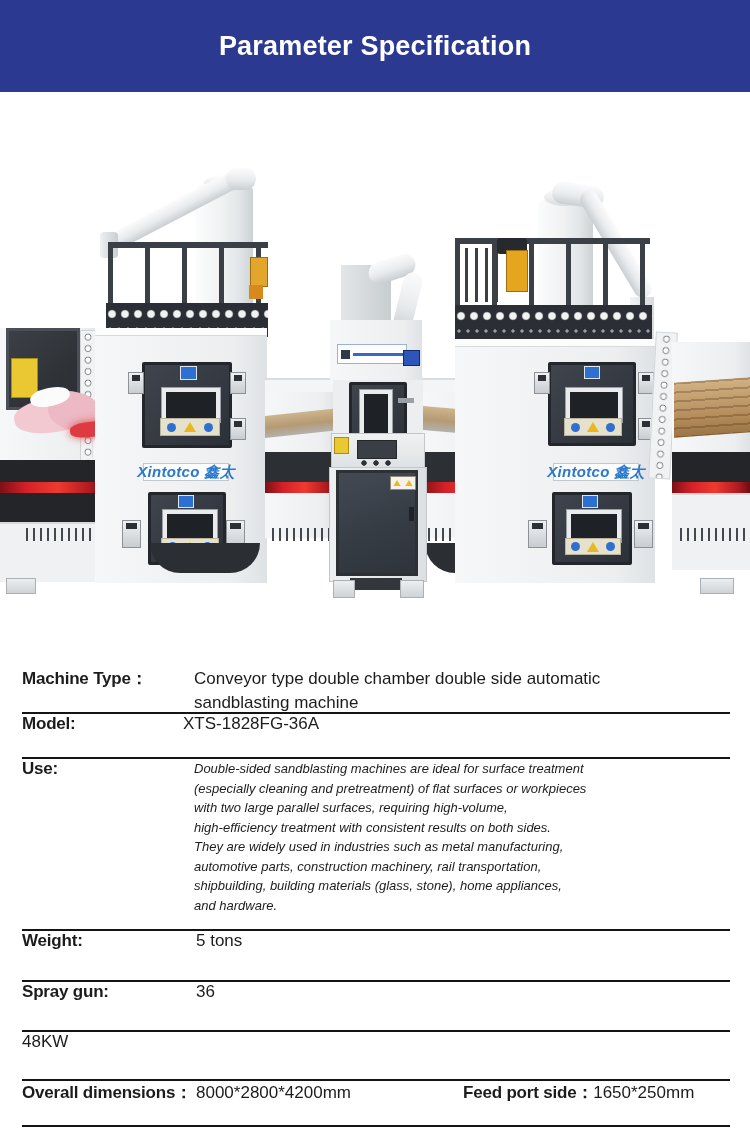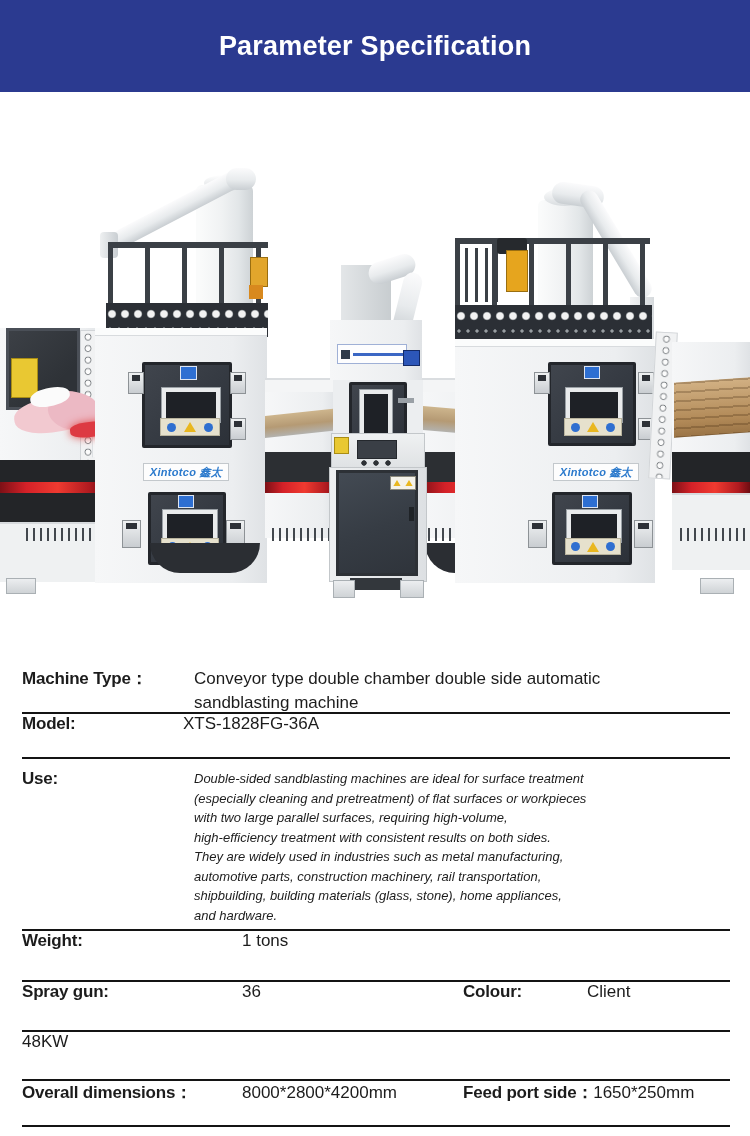--- a/index.html
+++ b/index.html
@@ -31,21 +31,21 @@
   .door{background:linear-gradient(135deg,#40454d,#343941 60%,#2c3138);border:3px solid #23262b;box-sizing:border-box;border-radius:2px;}
   .win{background:#1e2126;border:4px solid #e9ebec;box-shadow:0 0 0 1px #9aa0a5;}
   .chip{background:#2e6fd2;border:1px solid #dde5f2;}
   .stickers{background:#e6e1cd;border:1px solid #b9b49e;display:flex;align-items:center;justify-content:space-around;padding:0 2px;}
   .dotb{width:9px;height:9px;border-radius:50%;background:#2f6fd0;}
   .tri{width:0;height:0;border-left:6px solid rgba(0,0,0,0);border-right:6px solid rgba(0,0,0,0);border-bottom:10px solid #e9b71f;}
   .hinge{background:linear-gradient(180deg,#eff1f2,#c9cdd1);border:1px solid #8d9296;}
   .hinge:before{content:"";display:block;width:60%;height:6px;margin:2px auto 0;background:#2d3137;}
 
   .logo-plate{background:#fdfdfd;border:1px solid #c3c8cc;display:flex;align-items:center;justify-content:center;}
-  .logo-text{color:#2a79cc;font-size:11px;font-weight:bold;font-style:italic;letter-spacing:.3px;white-space:nowrap;}
+  .logo-text{color:#2a79cc;font-size:15px;font-weight:bold;font-style:italic;letter-spacing:.3px;white-space:nowrap;}
 
   .vents{background:repeating-linear-gradient(90deg,#43484e 0 2px,rgba(0,0,0,0) 2px 7px);}
   .boltstrip{background-color:#f1f2f3;border:1px solid #d2d5d8;
     background-image:radial-gradient(circle at 50% 6px,#fcfcfc 2.2px,#6b7074 3px,rgba(0,0,0,0) 3.8px);
     background-size:100% 11.5px;background-repeat:repeat-y;}
   .dotstrip{background-color:#eef0f1;background-image:radial-gradient(circle at 50% 5px,#5a5f63 1.4px,rgba(0,0,0,0) 2px);
     background-size:100% 10px;background-repeat:repeat-y;}
 
   .darkband{background:#232528;}
   .redstripe{background:linear-gradient(90deg,#7c1016,#d42128 25%,#ef3a30 55%,#b01b20 85%,#6d0d12);filter:blur(.4px);}
@@ -65,21 +65,21 @@
   
   .spec{width:708px;margin:0 20px 0 22px;}
   .row{box-sizing:border-box;border-bottom:2px solid #141414;display:flex;}
   .row.center{align-items:flex-start;}
   .row.top{align-items:flex-start;gap:11px;}
   .lbl{font-weight:bold;font-size:17px;min-width:161px;letter-spacing:-.2px;}
   .val{font-size:17px;}
   .preline{white-space:pre-line;}
   .usetext{font-size:13px;line-height:19.5px;font-style:italic;}
   .mtext{line-height:24px;}
-  .pair-left{flex:0 0 441px;display:flex;align-items:center;gap:46px;}
+  .pair-left{flex:0 0 441px;display:flex;align-items:center;}
   .pair-right{flex:1;display:flex;align-items:center;}
   .pair-left .lbl{min-width:174px;}
   .pair-right .lbl{min-width:124px;}
 </style>
 </head>
 <body>
 
 <div class="hdr">
   <h1>Parameter Specification</h1>
 </div>
@@ -240,47 +240,43 @@
     <div class="lbl">Machine Type：</div>
     <div class="val preline mtext">Conveyor type double chamber double side automatic
 sandblasting machine</div>
   </div>
 
   <div class="row center" style="height:45px;">
     <div class="lbl">Model:</div>
     <div class="val">XTS-1828FG-36A</div>
   </div>
 
-  <div class="row top" style="height:172px;padding-top:10px;">
+  <div class="row top" style="height:172px;">
     <div class="lbl">Use:</div>
     <div class="val preline usetext">Double-sided sandblasting machines are ideal for surface treatment
 (especially cleaning and pretreatment) of flat surfaces or workpieces
 with two large parallel surfaces, requiring high-volume,
 high-efficiency treatment with consistent results on both sides.
 They are widely used in industries such as metal manufacturing,
 automotive parts, construction machinery, rail transportation,
 shipbuilding, building materials (glass, stone), home appliances,
 and hardware.</div>
   </div>
 
   <div class="row center" style="height:51px;">
     <div class="pair-left">
       <div class="lbl">Weight:</div>
-      <div class="val">1 tons</div>
+      <div class="val">5 tons</div>
     </div>
   </div>
 
   <div class="row center" style="height:50px;">
     <div class="pair-left">
       <div class="lbl">Spray gun:</div>
       <div class="val">36</div>
-    </div>
-    <div class="pair-right">
-      <div class="lbl">Colour:</div>
-      <div class="val">Client</div>
     </div>
   </div>
 
   <div class="row center" style="height:49px;">
     <div class="pair-left">
       <div class="val">48KW</div>
     </div>
   </div>
 
   <div class="row center" style="height:46px;">

